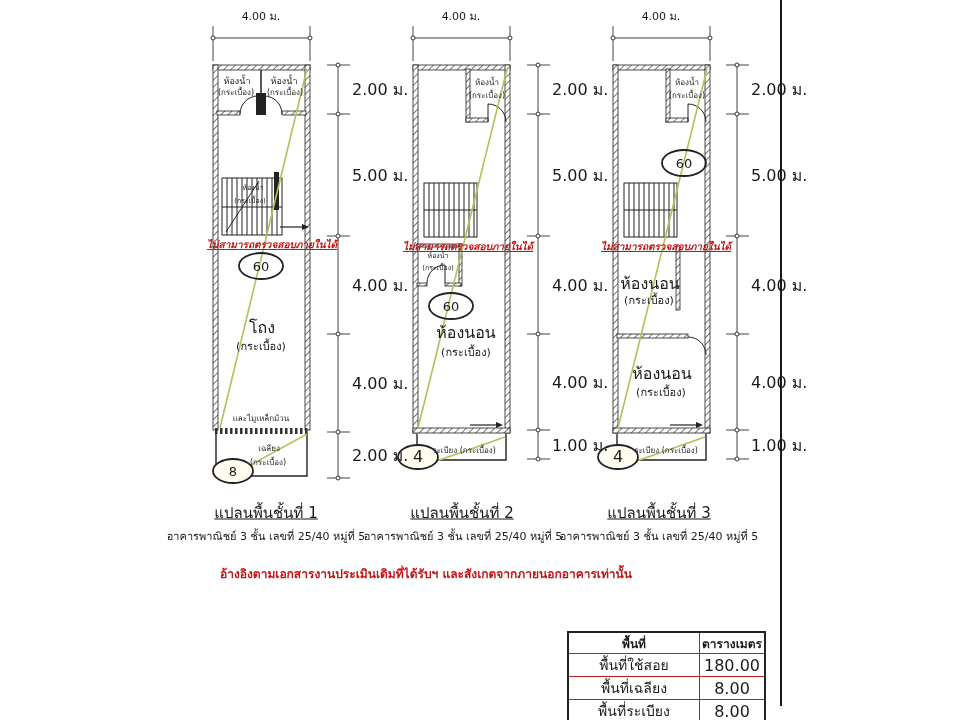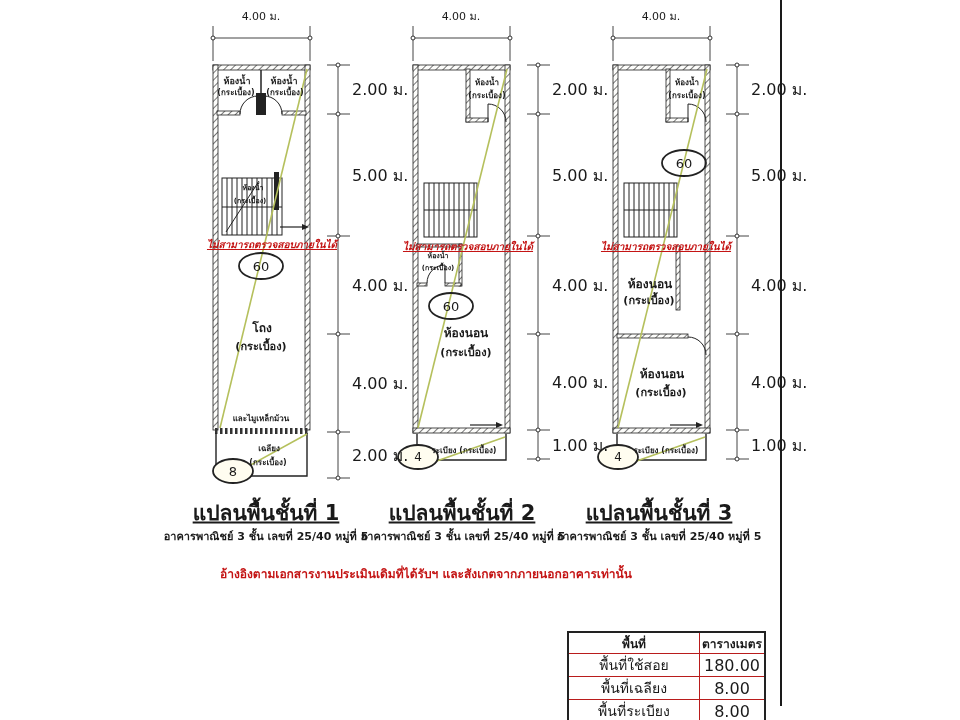--- a/index.html
+++ b/index.html
@@ -5,27 +5,27 @@
   html,body{margin:0;padding:0;}
   body{width:960px;height:720px;position:relative;background:#ffffff;overflow:hidden;
        font-family:"DejaVu Sans",sans-serif;color:#1a1a1a;}
   svg .wall{fill:url(#wh);stroke:#222;stroke-width:.8;}
   svg .thin{stroke:#222;stroke-width:1;fill:none;}
   svg .green{stroke:#b5c05c;stroke-width:1.6;}
   svg .oval{fill:none;stroke:#222;stroke-width:1.8;}
   svg .ovalfill{fill:#fffdf0;stroke:#222;stroke-width:1.8;}
   svg .dim{stroke:#444;stroke-width:1;}
   svg .dimc{fill:#fff;stroke:#333;stroke-width:1;}
-  .lbl{position:absolute;transform:translate(-50%,-50%);white-space:nowrap;line-height:1;font-weight:bold;}
+  .lbl{position:absolute;transform:translate(-50%,-50%);white-space:nowrap;line-height:1;font-weight:normal;}
   .n{font-weight:normal;}
   .dimlbl{position:absolute;transform:translate(0,-50%);white-space:nowrap;font-size:16px;font-weight:normal;}
   .f7{font-size:7px;} .f8{font-size:8px;} .f9{font-size:9px;} .f10{font-size:10px;}
-  .f11{font-size:11px;} .f12{font-size:12px;} .f13{font-size:13px;}
+  .f11{font-size:11px;} .f12{font-size:16px;} .f13{font-size:13px;}
   .red{color:#c41414;font-style:italic;text-decoration:underline;font-weight:bold;}
-  .title{font-size:21px;font-weight:bold;text-decoration:underline;}
+  .title{font-size:15px;font-weight:normal;text-decoration:underline;}
   .note{position:absolute;left:120px;top:564px;width:612px;text-align:center;
         color:#c41414;font-weight:bold;font-size:12px;line-height:21px;}
   .area-table{position:absolute;left:567px;top:631px;border-collapse:collapse;border:2px solid #222;background:#fff;}
   .area-table th,.area-table td{border:1px solid #b91c1c;padding:0;text-align:center;}
   .area-table th{font-size:12px;font-weight:bold;height:20px;}
   .area-table td.lab{font-size:14px;width:130px;height:22px;}
   .area-table td.val{font-size:16px;width:64px;}
 </style>
 </head>
 <body>

